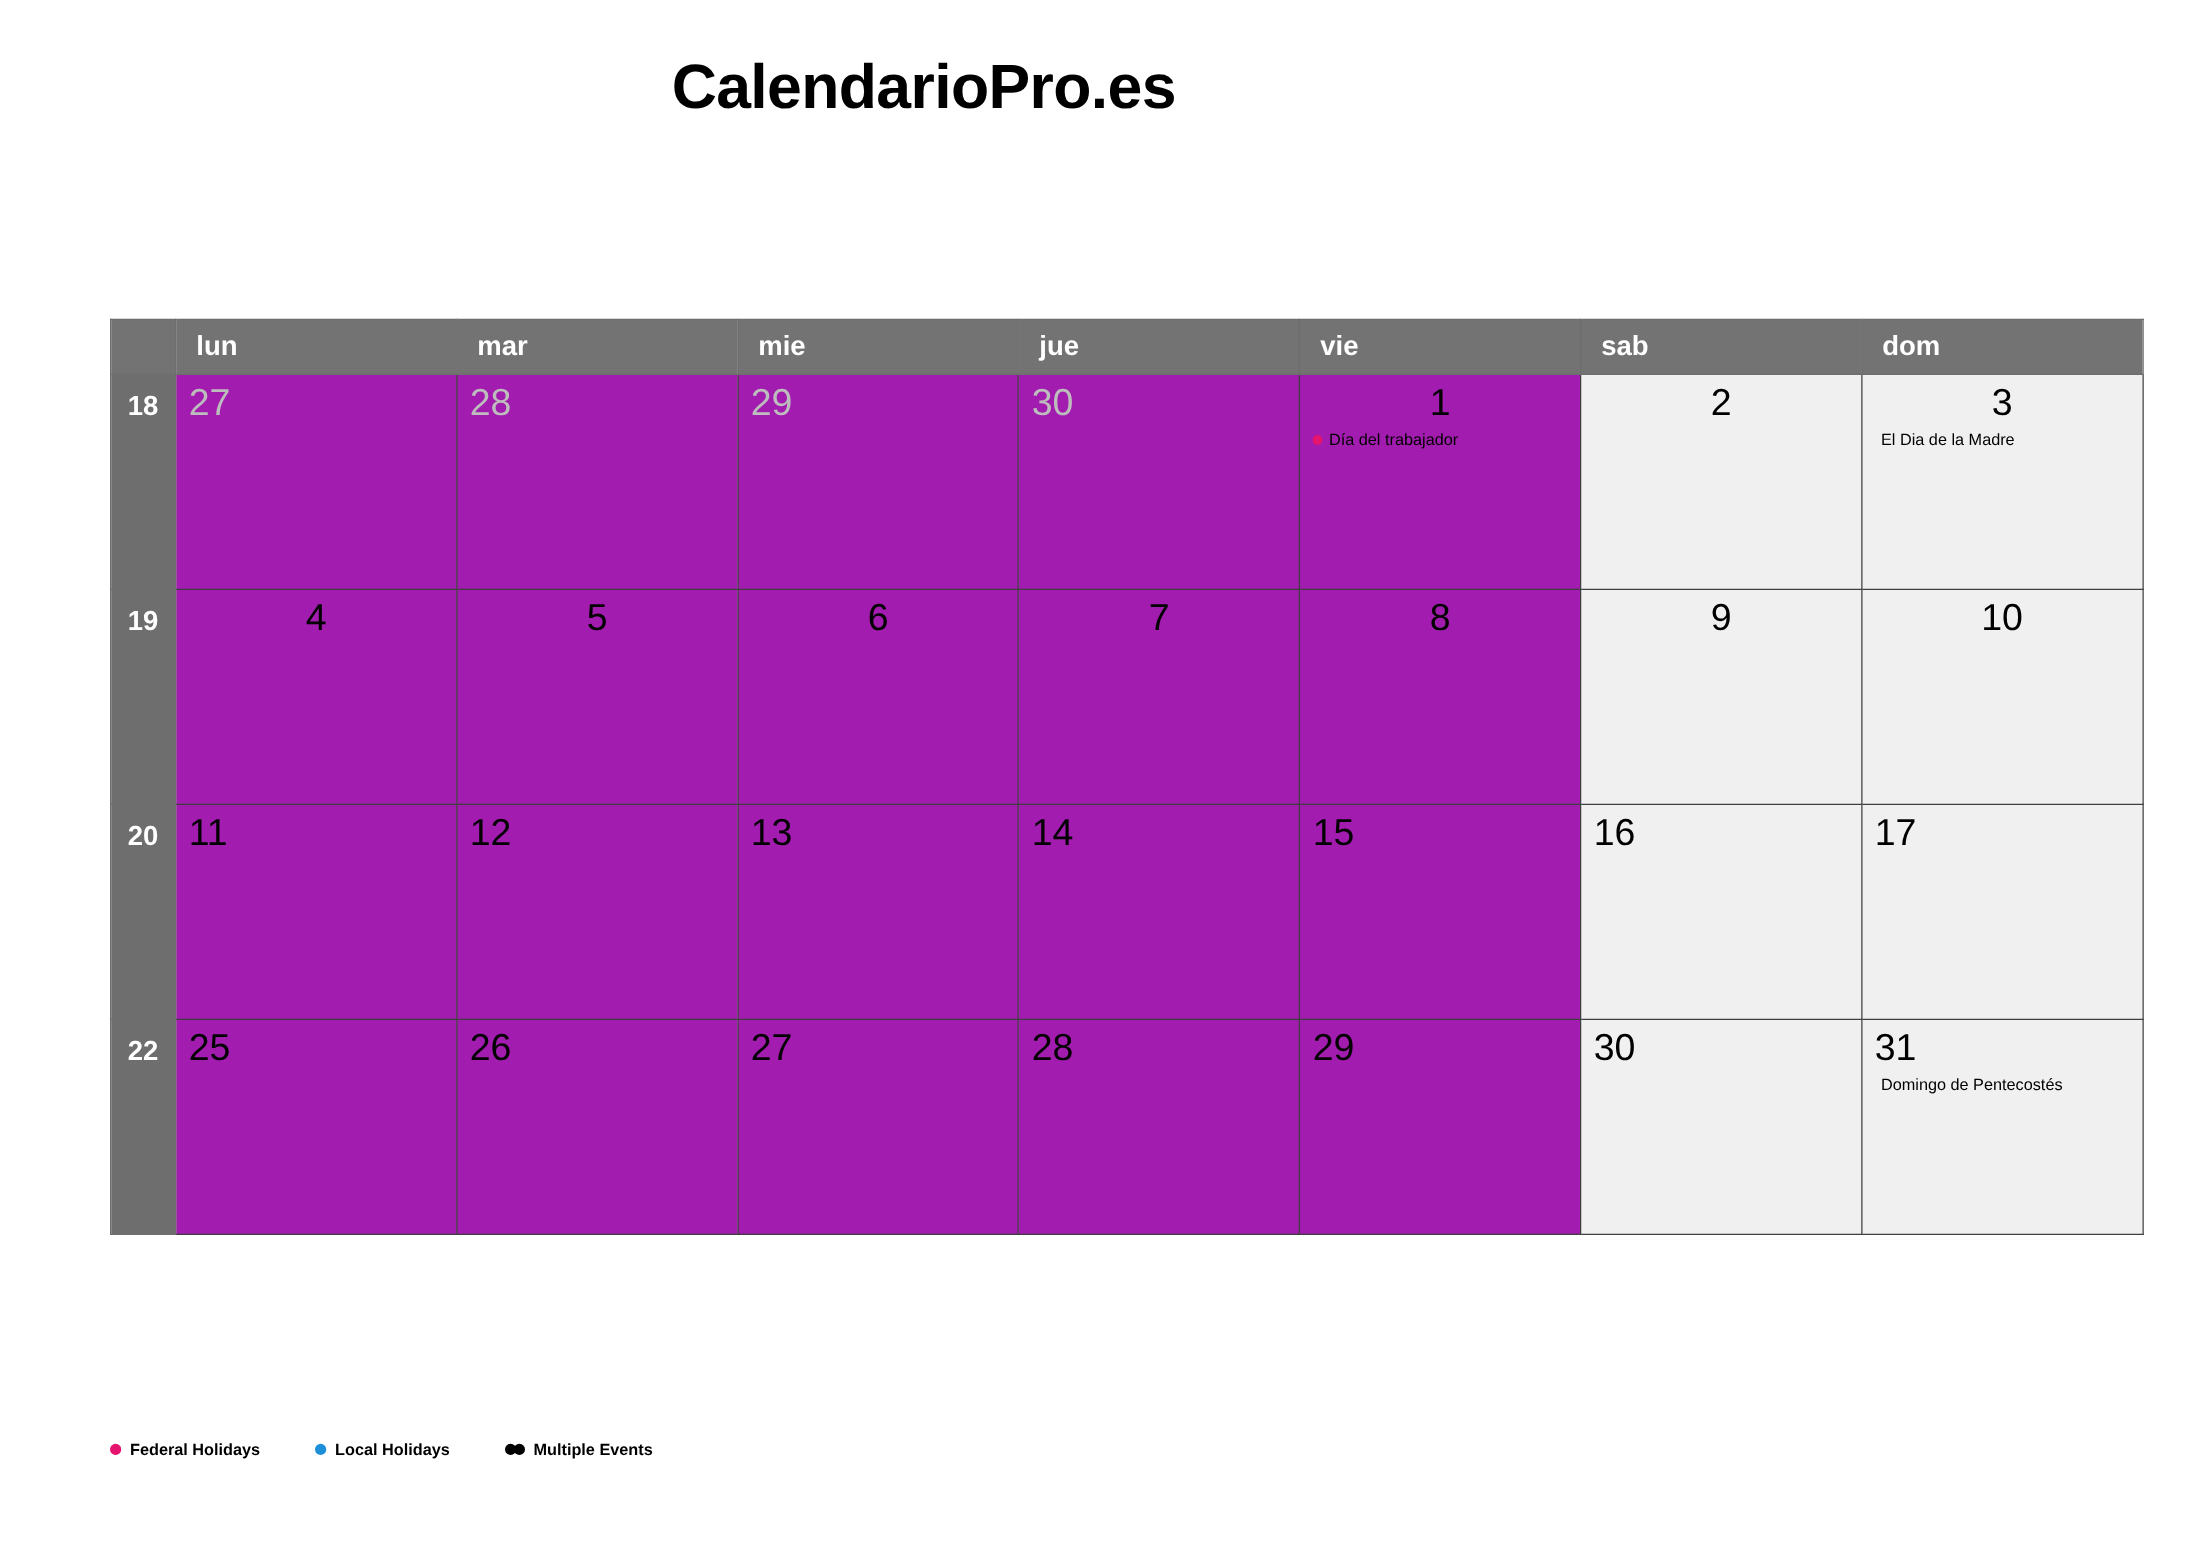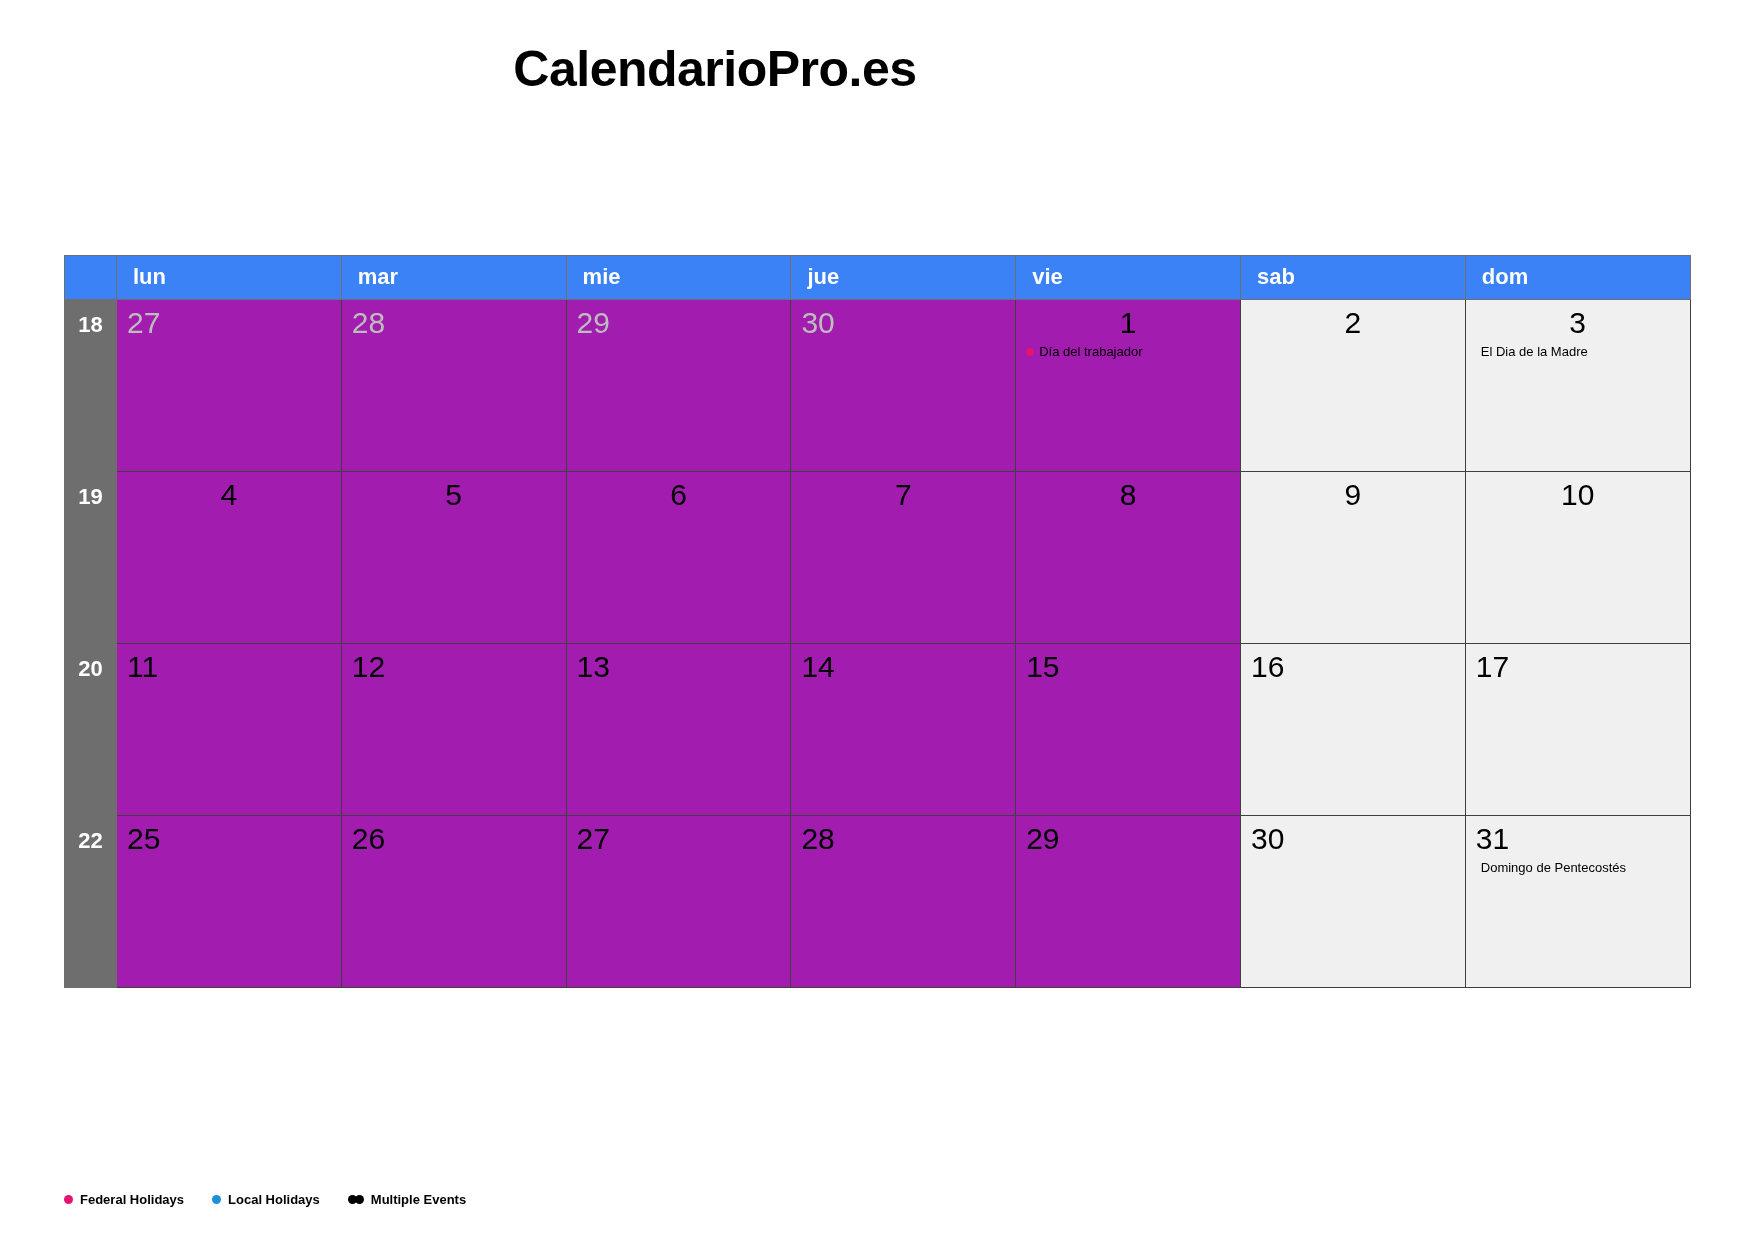--- a/index.html
+++ b/index.html
@@ -12,20 +12,21 @@
     height: 1241px;
     font-family: "Liberation Sans", sans-serif;
     color: #000000;
     overflow: hidden;
   }
   .page {
     position: relative;
     width: 1430px;
     height: 1241px;
     box-sizing: border-box;
+    margin-left: 24px;
   }
   
   .header {
     text-align: center;
     padding-top: 42px;
   }
   .site-title {
     font-size: 50px;
     font-weight: bold;
     letter-spacing: -0.5px;
@@ -47,21 +48,21 @@
   }
   table.calendar {
     border-collapse: collapse;
     table-layout: fixed;
     width: 1626px;
   }
   table.calendar col.wk { width: 52px; }
   table.calendar col.day { width: 224.8px; }
 
   thead th {
-    background: #3b82f6;
+    background: #737373;
     color: #ffffff;
     font-size: 22px;
     font-weight: bold;
     text-align: left;
     padding: 8px 0 9px 16px;
     border: 1px solid #6e6e6e;
     height: 22px;
     box-sizing: border-box;
   }
   thead th.corner {
@@ -120,24 +121,24 @@
     height: 8px;
     border-radius: 50%;
     flex: 0 0 auto;
   }
   .event .dot.federal { background: #e5146e; }
   .event .dot.none { background: transparent; width: 0; }
   
   .legend {
     position: absolute;
     left: 64px;
-    top: 1192px;
+    top: 1152px;
     display: flex;
     align-items: center;
-    gap: 28px;
+    gap: 44px;
     font-size: 13px;
     font-weight: bold;
   }
   .legend-item {
     display: flex;
     align-items: center;
     gap: 7px;
   }
   .legend-dot {
     width: 9px;

